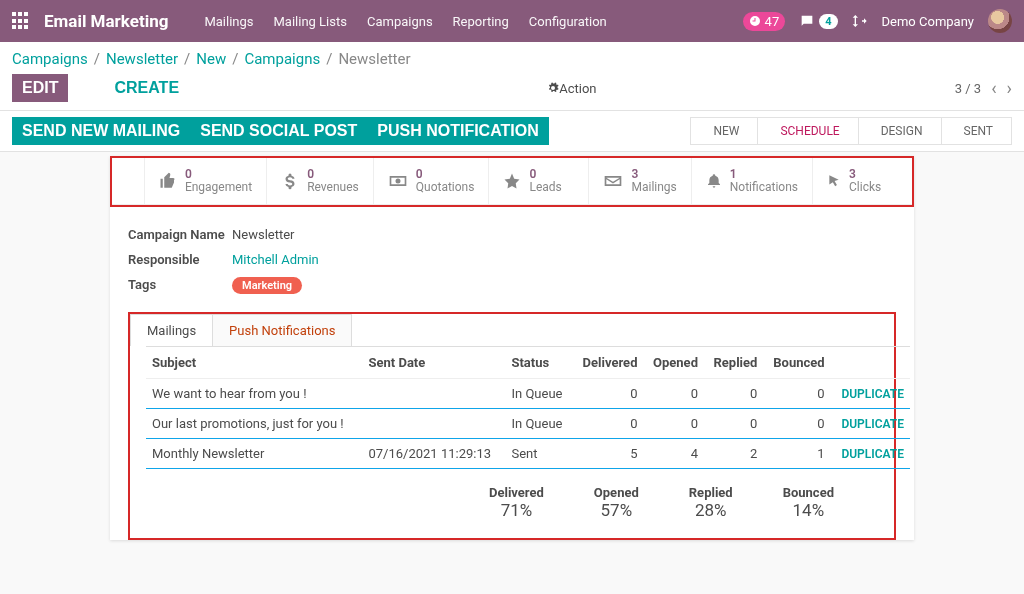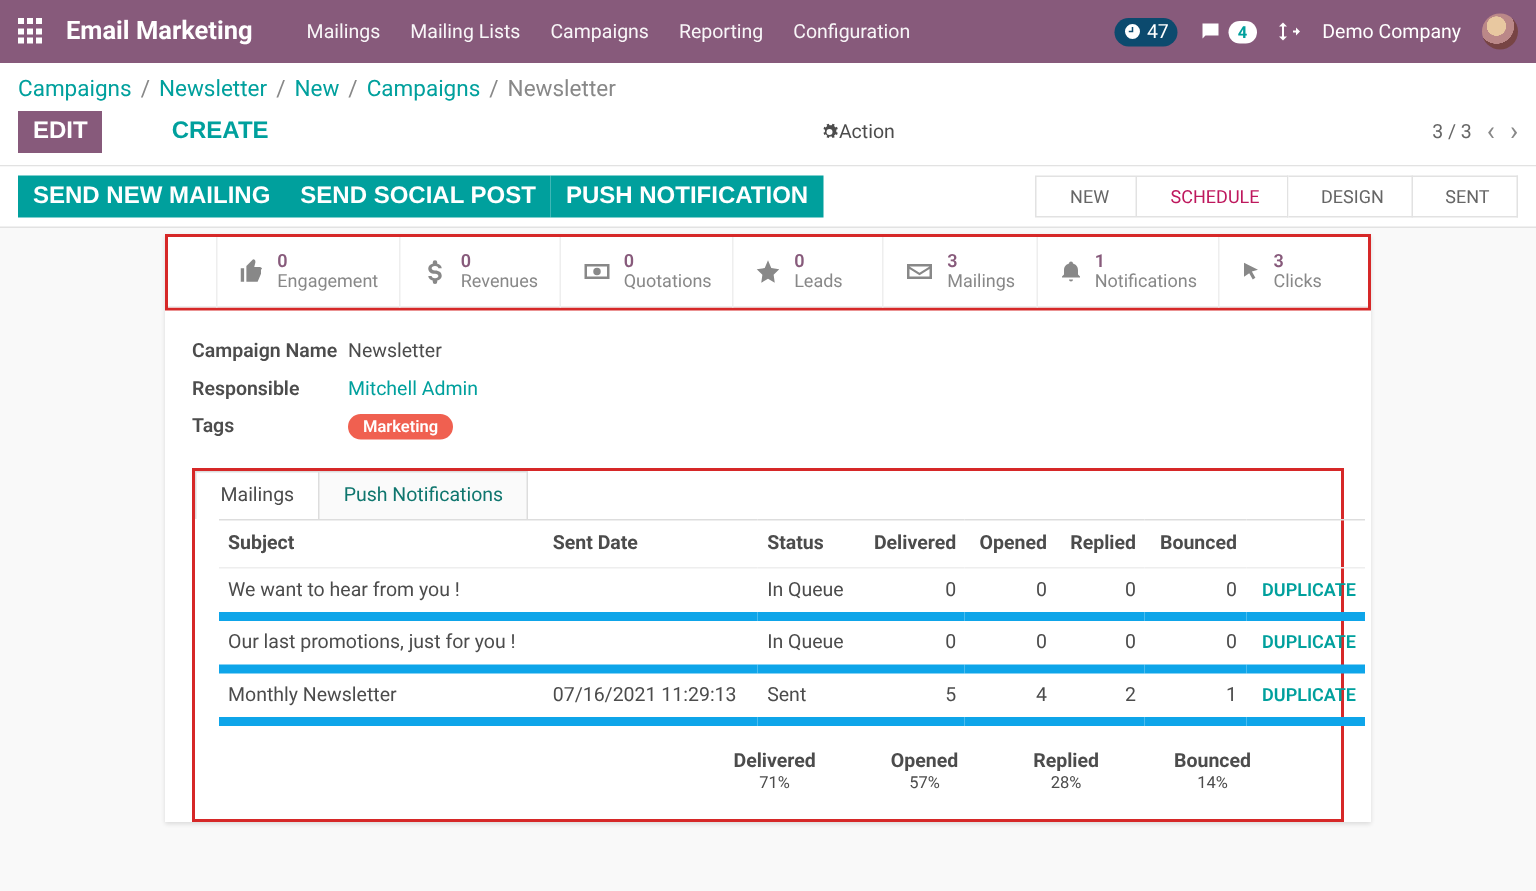--- a/index.html
+++ b/index.html
@@ -6,21 +6,21 @@
 body { font-family: -apple-system, BlinkMacSystemFont, "Segoe UI", Roboto, sans-serif; font-size: 13px; color: #4c4c4c; background: #f9f9f9; }
 
 .topbar { background: #875a7b; color: #fff; display: flex; align-items: center; height: 42px; padding: 0 12px; }
 .apps-icon { width: 18px; height: 18px; display: grid; grid-template-columns: repeat(3, 4px); gap: 2px; margin-right: 14px; cursor: pointer; }
 .apps-icon span { width: 4px; height: 4px; background: #fff; }
 .brand { font-size: 17px; font-weight: 700; margin-right: 36px; }
 .nav-menu { display: flex; gap: 20px; font-size: 13px; }
 .nav-menu a { color: #fff; text-decoration: none; opacity: 0.95; }
 .top-right { margin-left: auto; display: flex; align-items: center; gap: 14px; }
 .pill { display: inline-flex; align-items: center; justify-content: center; padding: 1px 6px; border-radius: 10px; font-size: 11px; font-weight: 700; }
-.pill-clock { background: #0c4a6e; color: #fff; display: inline-flex; align-items: center; gap: 4px; border-radius: 10px; padding: 2px 6px; }
+.pill-clock { background: #ec4899; color: #fff; display: inline-flex; align-items: center; gap: 4px; border-radius: 10px; padding: 2px 6px; }
 .chat-wrap { display: flex; align-items: center; gap: 4px; }
 .chat-pill { background: #fff; color: #00a09d; }
 .svg-white { fill: #fff; }
 .avatar { width: 24px; height: 24px; border-radius: 50%; background: radial-gradient(circle at 40% 35%, #e8c8a0 30%, #b88 31%, #b88 55%, #744 56%); }
 
 .breadcrumb-bar { background: #fff; border-bottom: 1px solid #e2e2e2; padding: 8px 12px; }
 .breadcrumb { display: flex; align-items: center; gap: 6px; font-size: 15px; }
 .breadcrumb a { color: #00a09d; text-decoration: none; }
 .breadcrumb .sep { color: #888; }
 .breadcrumb .current { color: #888; }
@@ -53,30 +53,30 @@
 
 .form-block { padding: 20px 18px 10px; }
 .form-row { display: flex; margin-bottom: 10px; font-size: 13px; }
 .form-label { width: 104px; color: #4c4c4c; font-weight: 600; }
 .form-val-link { color: #00a09d; cursor: pointer; }
 .tag { background: #f06050; color: #fff; padding: 2px 10px; border-radius: 10px; font-size: 11px; font-weight: 600; }
 
 .table-block { border: 2px solid #d62828; margin: 0 18px 20px; }
 .tabs { display: flex; }
 .tab { padding: 8px 16px; border: 1px solid #ddd; border-bottom: none; background: #fff; color: #4c4c4c; font-size: 13px; margin-right: -1px; cursor: pointer; }
-.tab.inactive { color: #0f766e; background: #fafafa; }
+.tab.inactive { color: #c2410c; background: #fafafa; }
 .tbl { width: 100%; border-collapse: collapse; font-size: 13px; margin-left: 16px; }
 .tbl th { text-align: left; border-top: 1px solid #ddd; border-bottom: 1px solid #eee; padding: 8px 6px; font-weight: 700; color: #4c4c4c; }
 .tbl th.r, .tbl td.r { text-align: right; }
-.tbl td { padding: 7px 6px; border-bottom: 6px solid #0ea5e9; color: #4c4c4c; }
+.tbl td { padding: 7px 6px; border-bottom: 1px solid #0ea5e9; color: #4c4c4c; }
 .dup { color: #00a09d; font-weight: 600; font-size: 12px; cursor: pointer; }
 .summary-row { display: flex; justify-content: flex-end; gap: 50px; padding: 16px 60px 18px; }
 .summary-col { text-align: center; }
 .summary-col .h { font-weight: 700; font-size: 13px; }
-.summary-col .v { font-size: 11px; }
+.summary-col .v { font-size: 17px; }
 </style>
 </head>
 <body>
 
 <div class="topbar">
   <div class="apps-icon">
       <span></span>
       <span></span>
       <span></span>
       <span></span>

